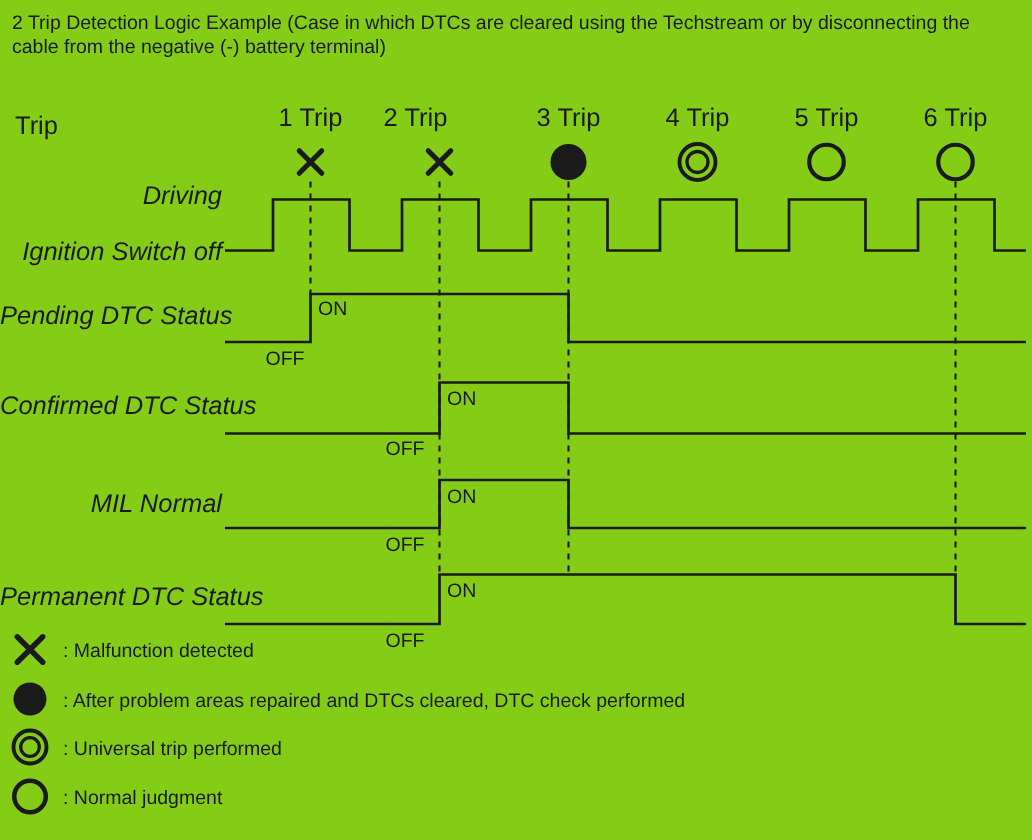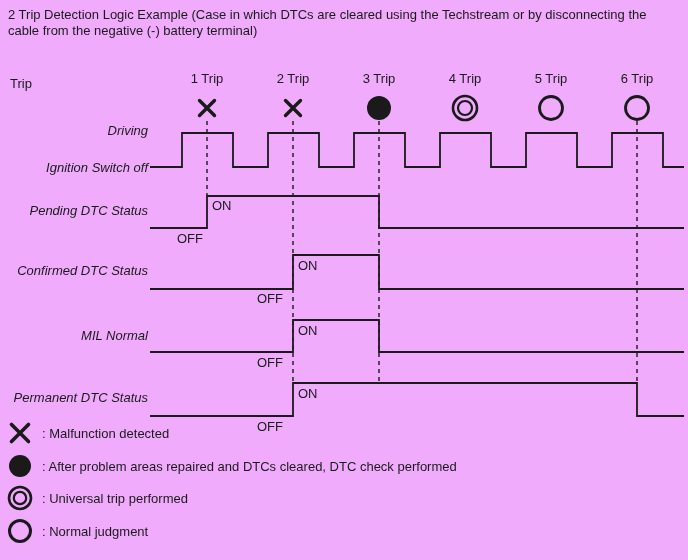--- a/index.html
+++ b/index.html
@@ -1,25 +1,25 @@
 <!DOCTYPE html>
 <html><head>
 <meta charset="utf-8">
 <style>
   html, body { margin: 0; padding: 0; background: #ffffff; }
   #canvas {
     position: relative;
     width: 688px;
     height: 560px;
-    background: #f0abfc;
+    background: #84cc16;
     font-family: "Liberation Sans", sans-serif;
     color: #1a1a1a;
     overflow: hidden;
   }
-  .txt { position: absolute; font-size: 13px; line-height: 16px; white-space: nowrap; }
+  .txt { position: absolute; font-size: 17px; line-height: 16px; white-space: nowrap; }
   #title {
     position: absolute; left: 8px; top: 7px; width: 648px;
     font-size: 13px; line-height: 16px; white-space: normal;
   }
   .row-label { text-align: right; left: 0; width: 148px; font-style: italic; }
   .trip-label { width: 60px; text-align: center; }
   .trip-symbol { position: absolute; width: 30px; height: 30px; }
   .onoff { font-size: 13px; }
   #wave-svg { position: absolute; left: 0; top: 0; pointer-events: none; }
   .legend-row {
@@ -32,21 +32,21 @@
 </head>
 <body>
 
 <div id="canvas">
 
   <div id="title">2 Trip Detection Logic Example (Case in which DTCs are cleared using the Techstream or by disconnecting the cable from the negative (-) battery terminal)</div>
 
   <span class="txt" style="left:10px; top:76px;">Trip</span>
 
   <span class="txt trip-label" style="left:177px; top:71px;">1 Trip</span>
-  <span class="txt trip-label" style="left:263px; top:71px;">2 Trip</span>
+  <span class="txt trip-label" style="left:247px; top:71px;">2 Trip</span>
   <span class="txt trip-label" style="left:349px; top:71px;">3 Trip</span>
   <span class="txt trip-label" style="left:435px; top:71px;">4 Trip</span>
   <span class="txt trip-label" style="left:521px; top:71px;">5 Trip</span>
   <span class="txt trip-label" style="left:607px; top:71px;">6 Trip</span>
 
   <span class="trip-symbol" style="left:192px; top:93px;">
     <svg width="30" height="30" viewBox="0 0 30 30">
         <path d="M7.5 7.5 L22.5 22.5 M22.5 7.5 L7.5 22.5" stroke="#1a1a1a" stroke-width="3.4" stroke-linecap="round" fill="none"></path>
       </svg>
   </span>

